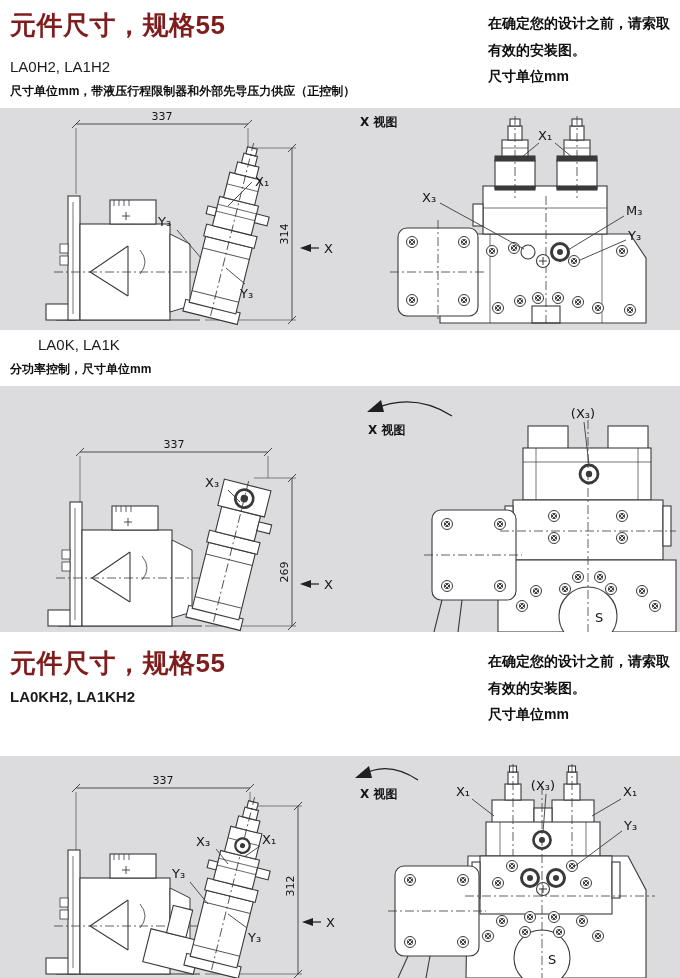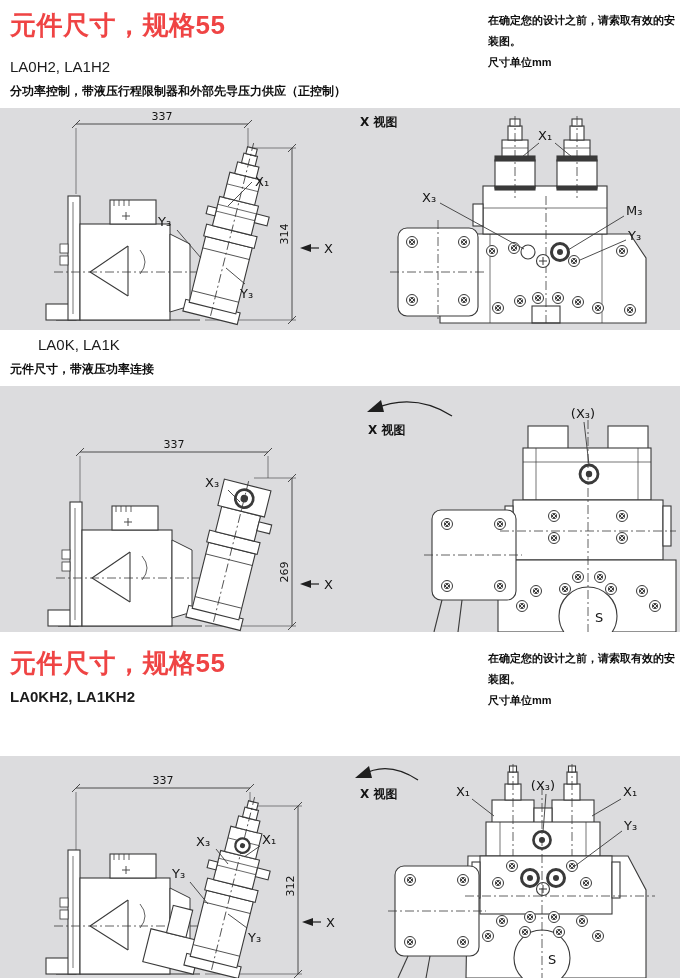--- a/index.html
+++ b/index.html
@@ -1,22 +1,22 @@
 <!DOCTYPE html>
 <html><head>
 <meta charset="utf-8">
 <style>
   html,body{margin:0;padding:0;background:#ffffff;}
   .page{position:relative;width:680px;height:978px;background:#fff;overflow:hidden;
         font-family:"Liberation Sans",sans-serif;color:#111;}
   .abs{position:absolute;}
-  .title{font-size:26px;font-weight:bold;color:#ef4444;letter-spacing:0.5px;}
+  .title{font-size:26px;font-weight:bold;color:#7f1d1d;letter-spacing:0.5px;}
   .model{font-size:15px;color:#1c1c1c;}
   .desc{font-size:12px;font-weight:bold;color:#0f0f0f;}
-  .note{font-size:11px;font-weight:bold;color:#0f0f0f;line-height:1.9;width:190px;}
+  .note{font-size:14px;font-weight:bold;color:#0f0f0f;line-height:1.9;width:190px;}
   .panel{position:absolute;left:0;width:680px;background:#dcdcde;}
   .draw{position:absolute;top:0;}
   svg text{font-family:"DejaVu Sans","Liberation Sans",sans-serif;fill:#141414;}
   .dim line{stroke:#3a3a3a;stroke-width:0.9;}
   .dim .ext{stroke-width:0.6;}
   .dim text{font-size:11px;}
   .lbl text{font-size:13px;}
   .ldr{stroke:#3a3a3a;stroke-width:0.9;fill:none;}
   .viewarrow polygon{fill:#1f1f1f;stroke:none;}
   .viewarrow line{stroke:#1f1f1f;stroke-width:1.2;}
@@ -122,21 +122,21 @@
       </g>
     </defs>
   </svg>
 
   <div class="abs title" style="left:10px;top:8px;">元件尺寸，规格55</div>
   <div class="abs note" style="left:488px;top:10px;">
     <div>在确定您的设计之前，请索取有效的安装图。</div>
     <div>尺寸单位mm</div>
   </div>
   <div class="abs model" style="left:10px;top:58px;text-align:center;">LA0H2, LA1H2</div>
-  <div class="abs desc" style="left:10px;top:83px;">分功率控制，带液压行程限制器和外部先导压力供应（正控制）</div>
+  <div class="abs desc" style="left:10px;top:83px;">尺寸单位mm，带液压行程限制器和外部先导压力供应（正控制）</div>
 
   <div class="panel" style="top:108px;height:222px;">
 
     <svg class="draw" style="left:0" width="340" height="222" viewBox="0 0 340 222">
       <g class="dim">
         <line class="ext" x1="76" y1="20" x2="76" y2="86"></line>
         <line class="ext" x1="248" y1="20" x2="248" y2="38"></line>
         <line x1="76" y1="16" x2="248" y2="16"></line>
         <line x1="72" y1="20" x2="80" y2="12"></line>
         <line x1="244" y1="20" x2="252" y2="12"></line>
@@ -214,21 +214,21 @@
         <line class="ldr" x1="100" y1="95" x2="184" y2="141"></line>
         <text x="286" y="107">M₃</text>
         <line class="ldr" x1="284" y1="108" x2="228" y2="142"></line>
         <text x="288" y="132">Y₃</text>
         <line class="ldr" x1="286" y1="132" x2="240" y2="152"></line>
       </g>
     </svg>
   </div>
 
   <div class="abs model" style="left:10px;top:336px;margin-left:28px;">LA0K, LA1K</div>
-  <div class="abs desc" style="left:10px;top:361px;">元件尺寸，带液压功率连接</div>
+  <div class="abs desc" style="left:10px;top:361px;">分功率控制，尺寸单位mm</div>
 
   <div class="panel" style="top:386px;height:246px;">
 
     <svg class="draw" style="left:0" width="340" height="246" viewBox="0 0 340 246">
       <g class="dim">
         <line class="ext" x1="80" y1="70" x2="80" y2="116"></line>
         <line class="ext" x1="268" y1="70" x2="268" y2="92"></line>
         <line x1="80" y1="66" x2="268" y2="66"></line>
         <line x1="76" y1="70" x2="84" y2="62"></line>
         <line x1="264" y1="70" x2="272" y2="62"></line>

